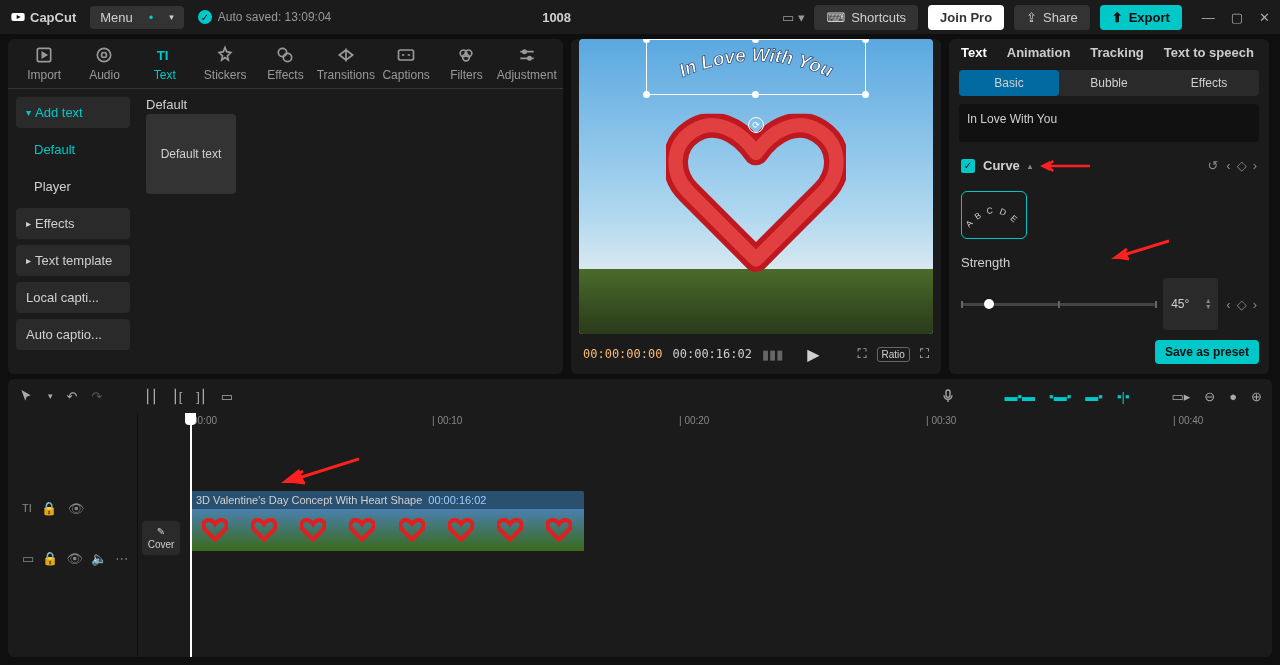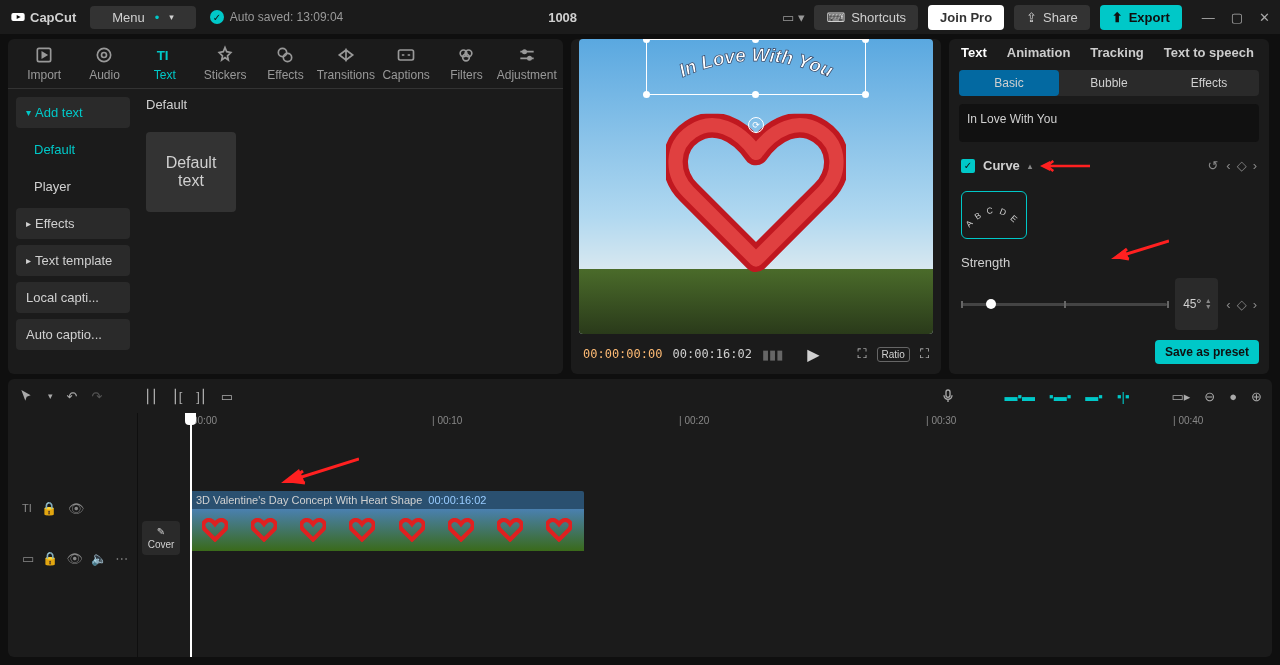--- a/index.html
+++ b/index.html
@@ -2,21 +2,21 @@
 <html><head>
 <meta charset="utf-8">
 <style>
 * { margin: 0; padding: 0; box-sizing: border-box; font-family: -apple-system, BlinkMacSystemFont, "Segoe UI", sans-serif; }
 body { background: #0f0f0f; color: #d0d0d0; width: 1280px; height: 665px; overflow: hidden; font-size: 13px; }
 
 
 .titlebar { height: 34px; display: flex; align-items: center; padding: 0 10px; background: #1b1b1b; gap: 14px; }
 .logo { display: flex; align-items: center; gap: 4px; font-weight: 600; font-size: 13px; }
 .logo svg { width: 16px; height: 16px; }
-.menu-btn { background: #333; border-radius: 4px; padding: 4px 22px; cursor: pointer; display: flex; align-items: center; gap: 10px; }
+.menu-btn { background: #333; border-radius: 4px; padding: 4px 10px; cursor: pointer; display: flex; align-items: center; gap: 16px; }
 .autosave { display: flex; align-items: center; gap: 6px; color: #999; font-size: 12px; }
 .check-icon { width: 14px; height: 14px; border-radius: 50%; background: #00c8c8; display: inline-flex; align-items: center; justify-content: center; color: #0f0f0f; font-size: 10px; }
 .title-spacer { flex: 1; text-align: center; font-weight: 600; }
 .tb-right { display: flex; align-items: center; gap: 10px; }
 .tb-btn { background: #333; border-radius: 4px; padding: 5px 12px; display: flex; align-items: center; gap: 6px; cursor: pointer; }
 .join-pro { background: #fff; color: #333; font-weight: 600; }
 .export-btn { background: #00c8c8; color: #0f0f0f; font-weight: 600; }
 .win-ctrl { display: flex; gap: 16px; padding-left: 10px; color: #aaa; }
 
 
@@ -28,21 +28,21 @@
 .media-tab { display: flex; flex-direction: column; align-items: center; gap: 3px; color: #999; cursor: pointer; font-size: 12px; flex: 1; }
 .media-tab.active { color: #00c8c8; }
 .media-tab svg { width: 20px; height: 20px; }
 .left-body { display: flex; flex: 1; }
 .left-sidebar { width: 130px; padding: 8px; display: flex; flex-direction: column; gap: 6px; }
 .ls-item { padding: 8px 10px; border-radius: 4px; cursor: pointer; font-size: 13px; display: flex; align-items: center; gap: 4px; }
 .ls-item.hi { background: #2a2a2a; color: #00c8c8; }
 .ls-item.sub { color: #00c8c8; padding-left: 18px; }
 .ls-item.bg { background: #2a2a2a; }
 .left-content { flex: 1; padding: 8px; }
-.thumb { width: 90px; height: 80px; background: #333; border-radius: 4px; margin-top: 20px; display: flex; align-items: center; justify-content: center; font-size: 16px; text-align: center; padding: 12px; }
+.thumb { width: 90px; height: 80px; background: #333; border-radius: 4px; margin-top: 2px; display: flex; align-items: center; justify-content: center; font-size: 12px; text-align: center; padding: 12px; }
 
 
 .player { width: 370px; background: #1b1b1b; border-radius: 6px; display: flex; flex-direction: column; }
 .player-head { height: 36px; display: flex; align-items: center; justify-content: space-between; padding: 0 12px; }
 .preview { flex: 1; margin: 0 8px; position: relative; border-radius: 4px; overflow: hidden; }
 .sky { position: absolute; inset: 0; background: linear-gradient(#5aa8e0 0%, #b0d8f0 60%, #d8e8f0 78%); }
 .grass { position: absolute; left: 0; right: 0; bottom: 0; height: 22%; background: linear-gradient(#4a6b2a, #2a3a1a); }
 .heart { position: absolute; left: 50%; top: 48%; transform: translate(-50%,-42%); width: 180px; height: 160px; }
 .curved-text { position: absolute; left: 50%; top: 2px; transform: translateX(-50%); width: 240px; height: 60px; }
 .sel-box { position: absolute; left: 50%; top: 0; transform: translateX(-50%); width: 220px; height: 56px; border: 1px solid #fff; }
@@ -67,21 +67,21 @@
 .chk { width: 14px; height: 14px; background: #00c8c8; border-radius: 2px; display: inline-flex; align-items: center; justify-content: center; color: #0f0f0f; font-size: 10px; }
 .curve-label { font-weight: 600; }
 .curve-right { margin-left: auto; display: flex; gap: 8px; color: #888; }
 .arrow-annot { width: 50px; height: 14px; }
 .curve-preview { margin: 12px; width: 66px; height: 60px; border: 1.5px solid #00c8c8; border-radius: 6px; display: flex; align-items: center; justify-content: center; }
 .strength-row { padding: 4px 12px; }
 .slider-row { display: flex; align-items: center; gap: 8px; padding: 4px 12px 10px; position: relative; }
 .slider-track { flex: 1; height: 3px; background: #444; position: relative; border-radius: 2px; }
 .slider-stop { position: absolute; width: 2px; height: 7px; background: #666; top: -2px; }
 .slider-thumb { position: absolute; width: 10px; height: 10px; background: #fff; border-radius: 50%; top: -4px; }
-.deg-box { background: #2a2a2a; border-radius: 4px; padding: 19px 8px; display: flex; align-items: center; gap: 5px; font-size: 12px; }
+.deg-box { background: #2a2a2a; border-radius: 4px; padding: 19px 8px; display: flex; align-items: center; gap: 17px; font-size: 12px; }
 .save-preset { margin: 0 10px 10px auto; background: #00c8c8; color: #0f0f0f; border-radius: 4px; padding: 5px 10px; font-weight: 600; font-size: 12px; width: fit-content; cursor: pointer; }
 .nav-icons { display: flex; gap: 6px; color: #888; }
 
 
 .timeline-wrap { height: 281px; padding: 0 8px 8px; }
 .tl-toolbar { height: 34px; background: #1b1b1b; border-radius: 6px 6px 0 0; display: flex; align-items: center; padding: 0 10px; gap: 14px; }
 .tl-toolbar .spacer { flex: 1; }
 .tl-icon { color: #aaa; cursor: pointer; display: inline-flex; align-items: center; }
 .tl-icon.accent { color: #00c8c8; }
 .tl-body { height: 244px; background: #1b1b1b; border-radius: 0 0 6px 6px; display: flex; position: relative; }

